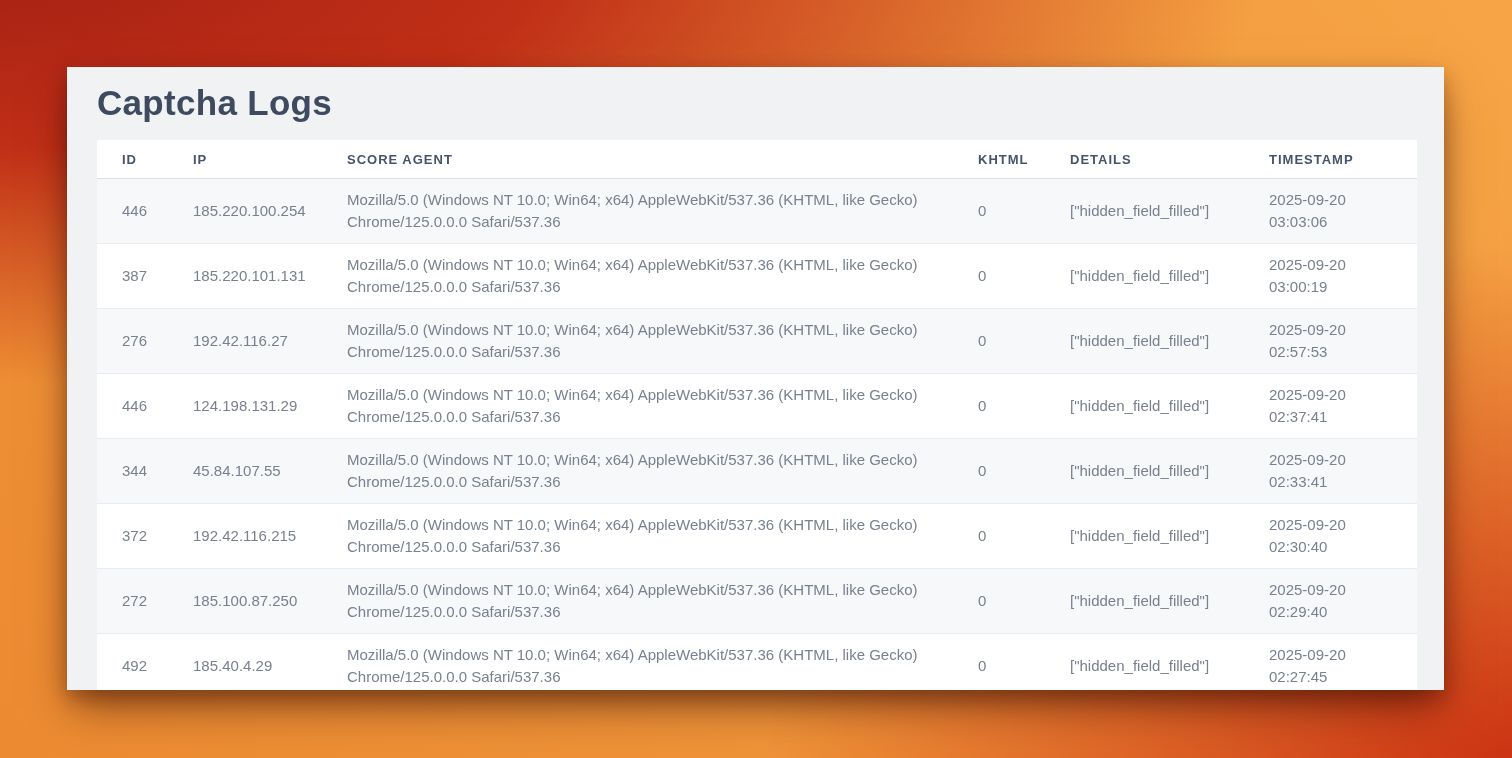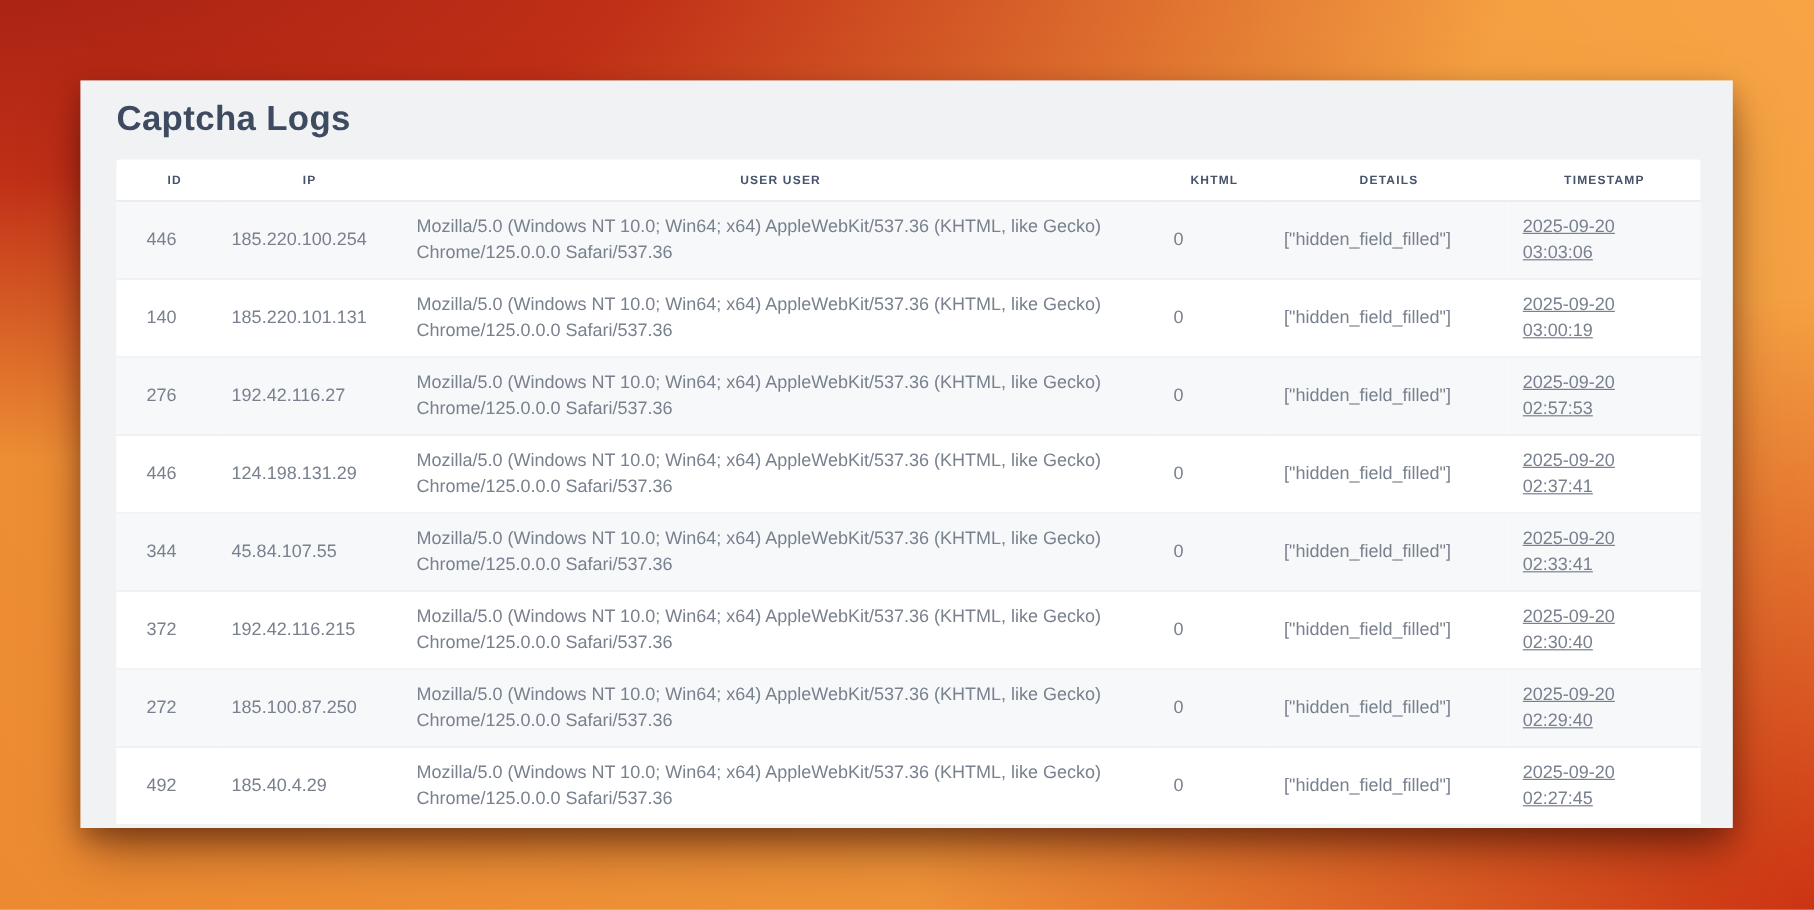--- a/index.html
+++ b/index.html
@@ -20,101 +20,101 @@
     position: absolute;
     left: 67px; top: 67px;
     width: 1377px; height: 623px;
     background: #f1f2f4;
     padding: 16px 27px 0 30px;
     overflow: hidden;
     box-shadow: 0 22px 40px -6px rgba(45,8,2,0.5), 0 8px 18px rgba(45,8,2,0.28);
   }
   .title {
     margin: 0 0 17px 0;
-    font-size: 29px;
+    font-size: 35px;
     font-weight: 600;
     color: #3d4a5f;
     letter-spacing: 0.3px;
   }
   table {
     width: 100%;
     border-collapse: collapse;
     background: #ffffff;
     table-layout: fixed;
     border-radius: 2px;
   }
   col.c-id { width: 84px; }
   col.c-ip { width: 154px; }
   col.c-ua { width: 631px; }
   col.c-score { width: 92px; }
   col.c-details { width: 199px; }
   col.c-ts { width: 160px; }
   th {
-    text-align: center;
-    font-size: 10px;
+    text-align: left;
+    font-size: 13px;
     font-weight: 700;
     letter-spacing: 1px;
     color: #47536b;
     padding: 12px 12px 11px 12px;
     border-bottom: 1px solid #dcdfe4;
     white-space: nowrap;
   }
   td {
     font-size: 15px;
     color: #79818e;
     padding: 10px 12px;
     line-height: 22px;
     border-bottom: 1px solid #e9ebee;
     vertical-align: middle;
     overflow-wrap: break-word;
   }
   th:first-child, td:first-child { padding-left: 25px; }
   tbody tr:nth-child(odd) { background: #f7f8fa; }
   tbody tr:nth-child(even) { background: #ffffff; }
-  .ts-line { display: block; text-decoration: underline; }
+  .ts-line { display: block; }
   .cell-ts { padding-right: 30px; }
 </style>
 </head>
 <body>
 
 <div class="card">
   <h1 class="title">Captcha Logs</h1>
   <table>
     <colgroup>
       <col class="c-id">
         <col class="c-ip">
         <col class="c-ua">
       <col class="c-score">
         <col class="c-details">
         <col class="c-ts">
     </colgroup>
     <thead>
       <tr>
         <th>ID</th>
         <th>IP</th>
-        <th>USER USER</th>
+        <th>SCORE AGENT</th>
         <th>KHTML</th>
         <th>DETAILS</th>
         <th>TIMESTAMP</th>
       </tr>
     </thead>
     <tbody>
         <tr>
     <td>446</td>
     <td>185.220.100.254</td>
     <td>Mozilla/5.0 (Windows NT 10.0; Win64; x64) AppleWebKit/537.36 (KHTML, like Gecko) Chrome/125.0.0.0 Safari/537.36</td>
     <td>0</td>
     <td>["hidden_field_filled"]</td>
     <td class="cell-ts">
       <span class="ts-line">2025-09-20</span>
       <span class="ts-line">03:03:06</span>
     </td>
   </tr>
         <tr>
-    <td>140</td>
+    <td>387</td>
     <td>185.220.101.131</td>
     <td>Mozilla/5.0 (Windows NT 10.0; Win64; x64) AppleWebKit/537.36 (KHTML, like Gecko) Chrome/125.0.0.0 Safari/537.36</td>
     <td>0</td>
     <td>["hidden_field_filled"]</td>
     <td class="cell-ts">
       <span class="ts-line">2025-09-20</span>
       <span class="ts-line">03:00:19</span>
     </td>
   </tr>
         <tr>

